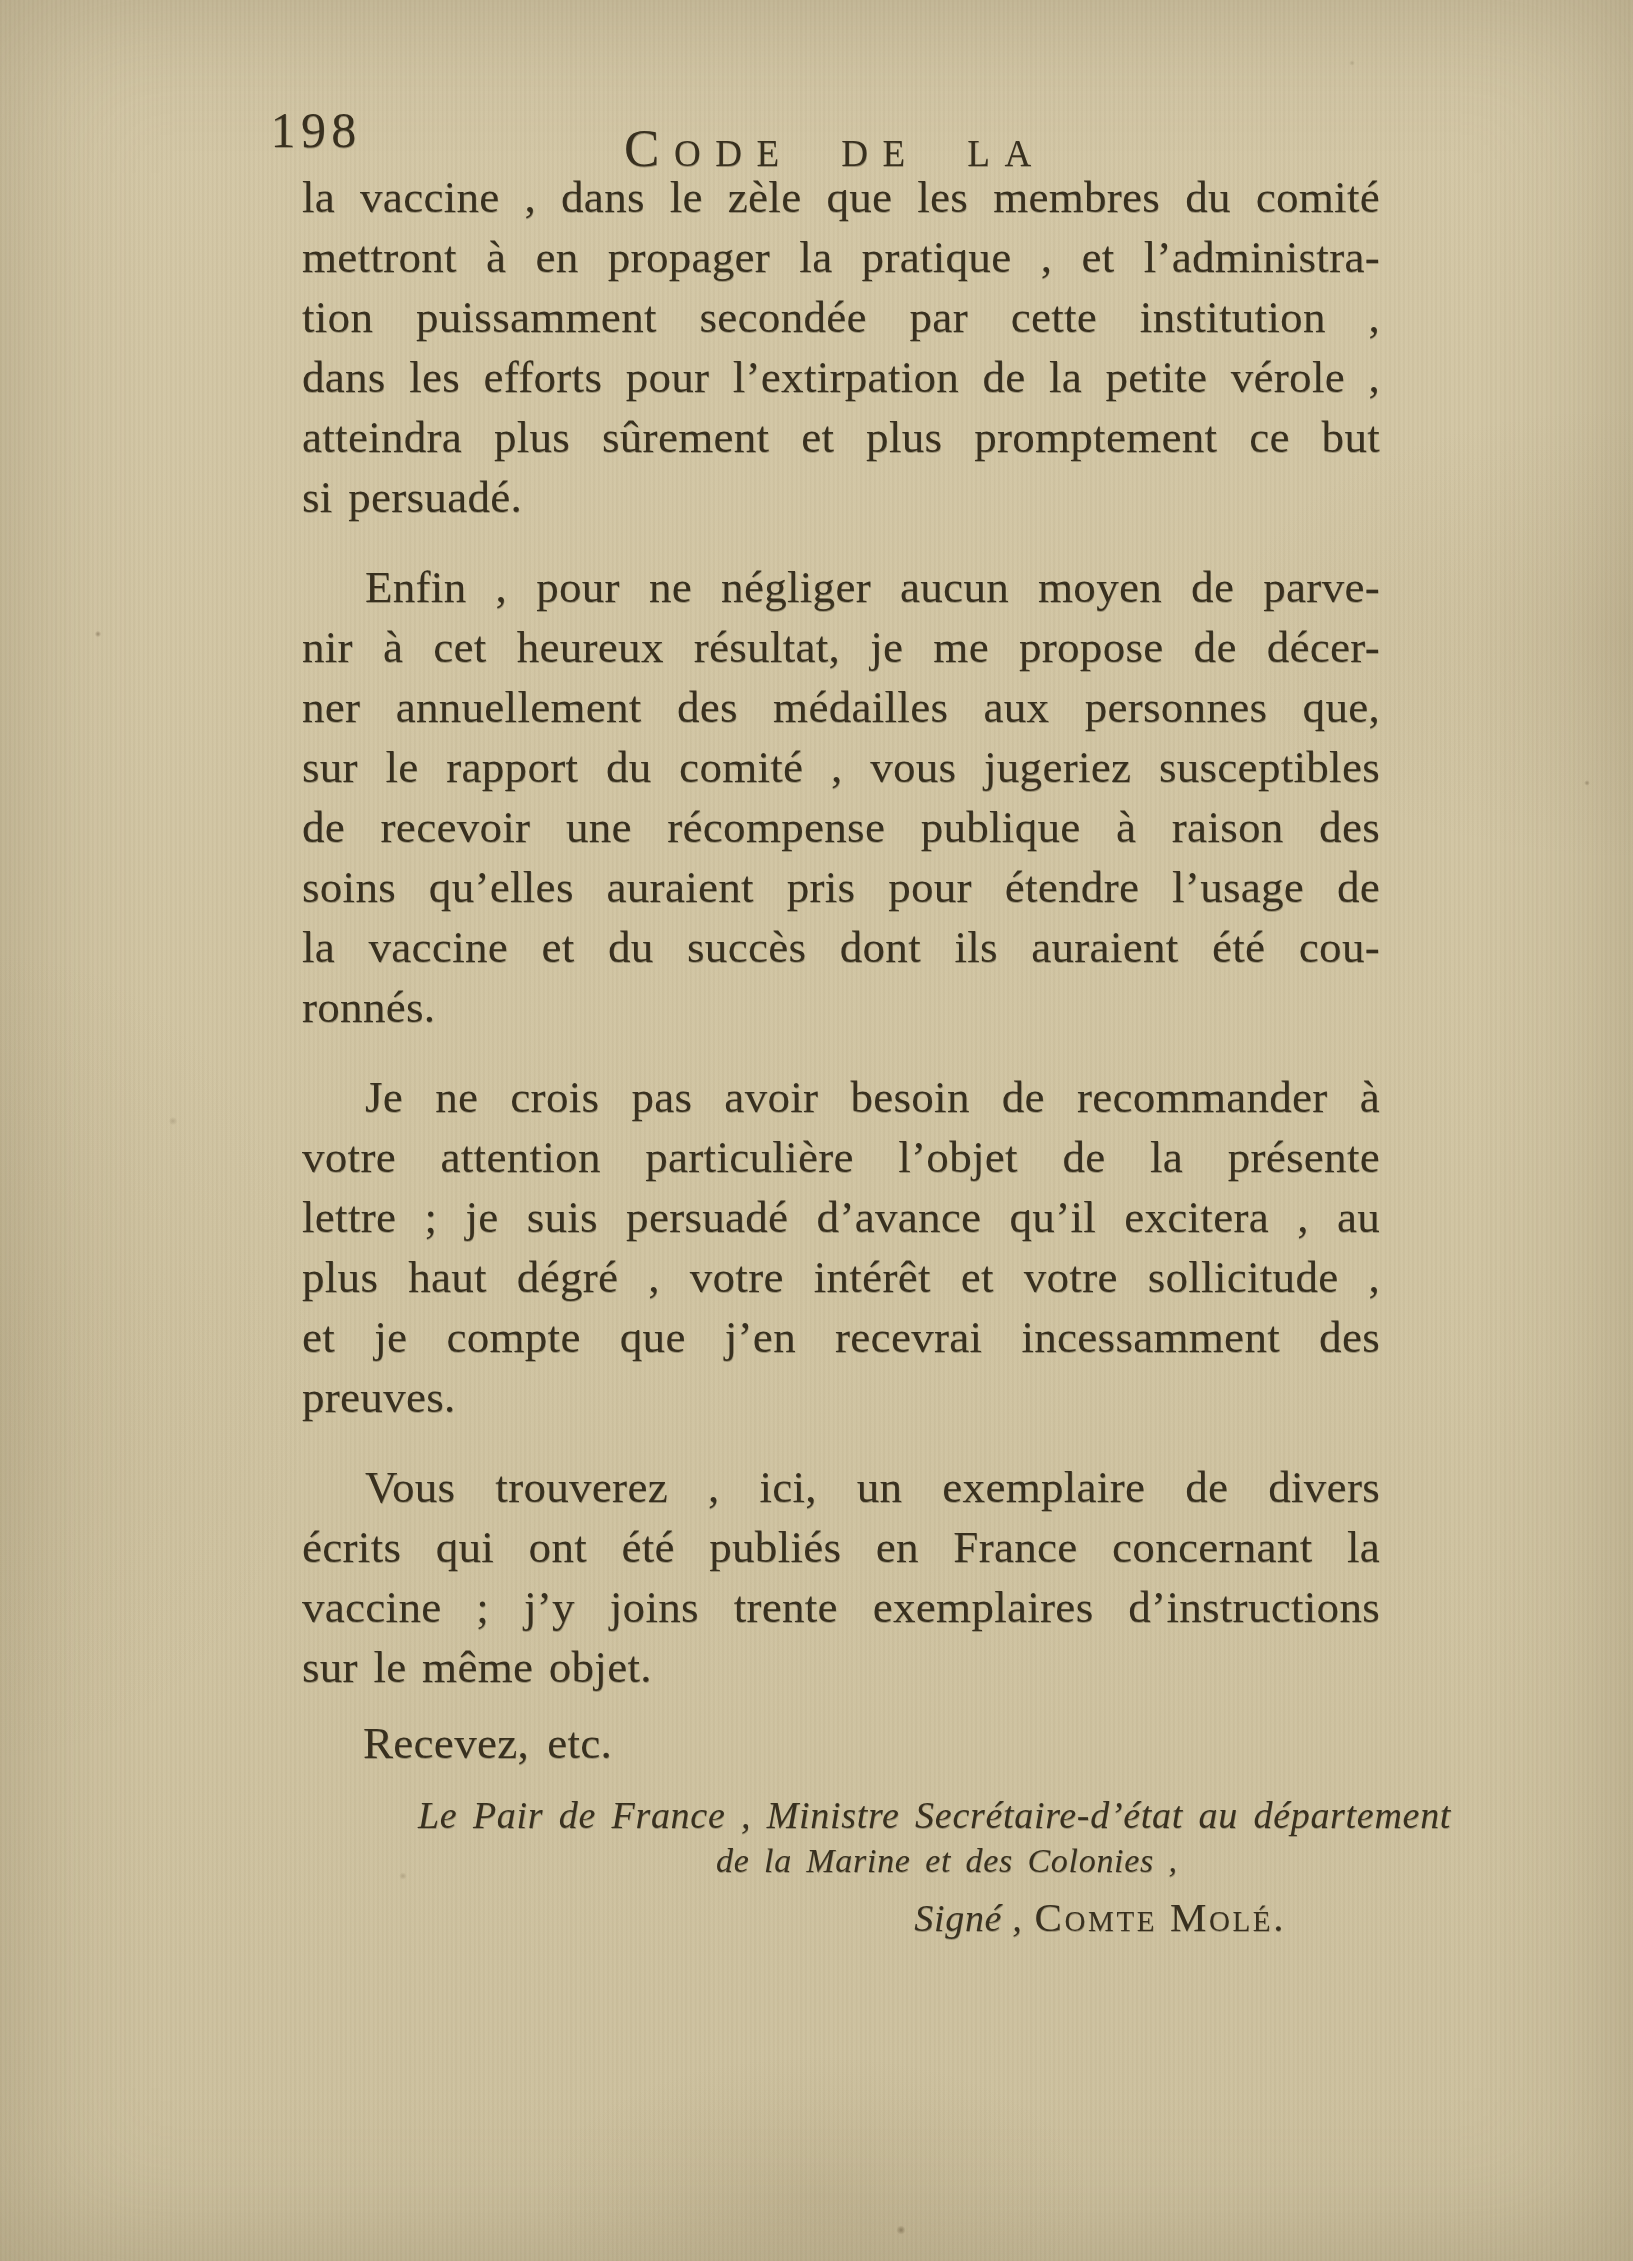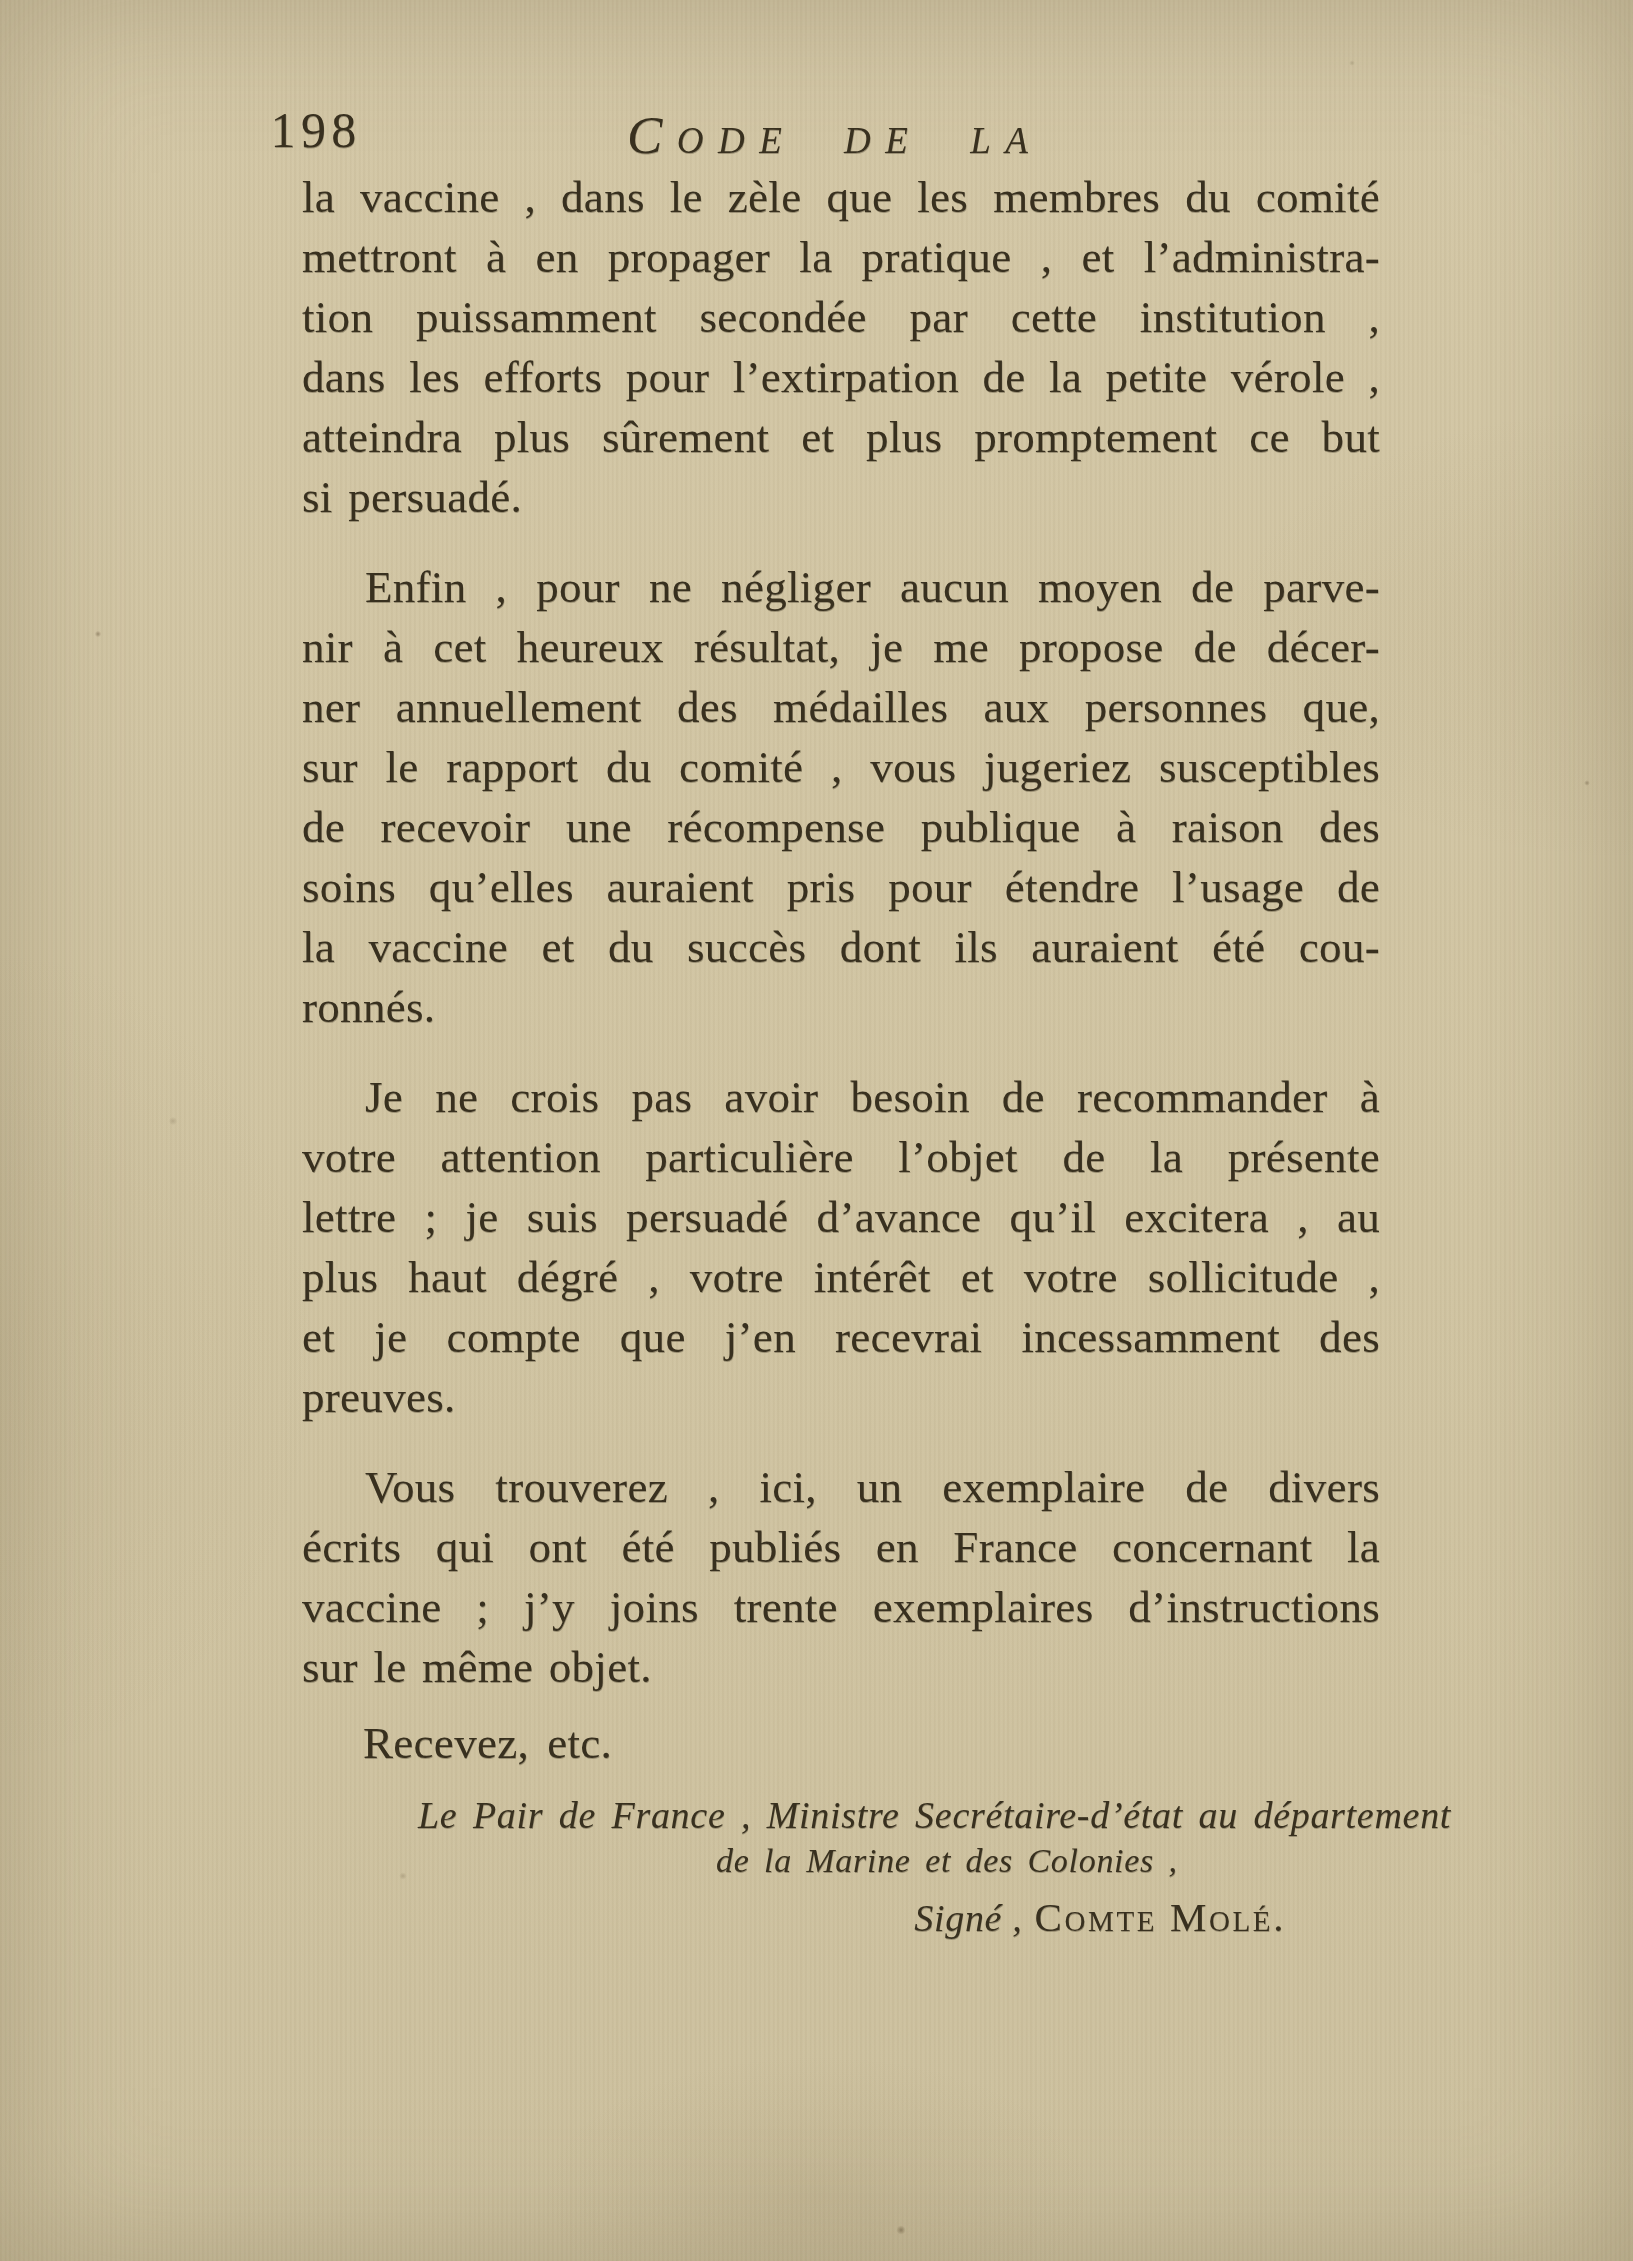--- a/index.html
+++ b/index.html
@@ -26,23 +26,23 @@
     overflow:hidden;
     font-family:"Liberation Serif", serif;
     color:#38301f;
   }
   .content{position:absolute;left:256px;top:99px;width:1124px;}
   .ink{ text-shadow:0.4px 0.6px 0.5px rgba(56,48,31,0.35); }
 
   .header-row{position:relative;height:63px;}
   .page-num{position:absolute;left:2.6px;top:0;font-size:50px;line-height:63px;letter-spacing:5.3px;margin-left:12px;}
   .running-title{
-    position:absolute;left:50%;top:5px;transform:translateX(-46%);
+    position:absolute;left:50%;top:18px;transform:translateX(-46%);
     font-variant:small-caps;font-size:53px;line-height:62px;
-    letter-spacing:14.5px;word-spacing:20px;white-space:nowrap;font-style:italic;
+    letter-spacing:14.5px;word-spacing:20px;white-space:nowrap;
   }
 
   .body-block{margin-top:5.3px;margin-left:46px;}
   .para{margin-top:30px;}
   .para.first{margin-top:0;}
   .bl{
     font-size:45px;line-height:60px;height:60px;
     text-align:justify;text-align-last:justify;text-justify:inter-word;
     word-spacing:4px;letter-spacing:0.3px;white-space:normal;
   }

